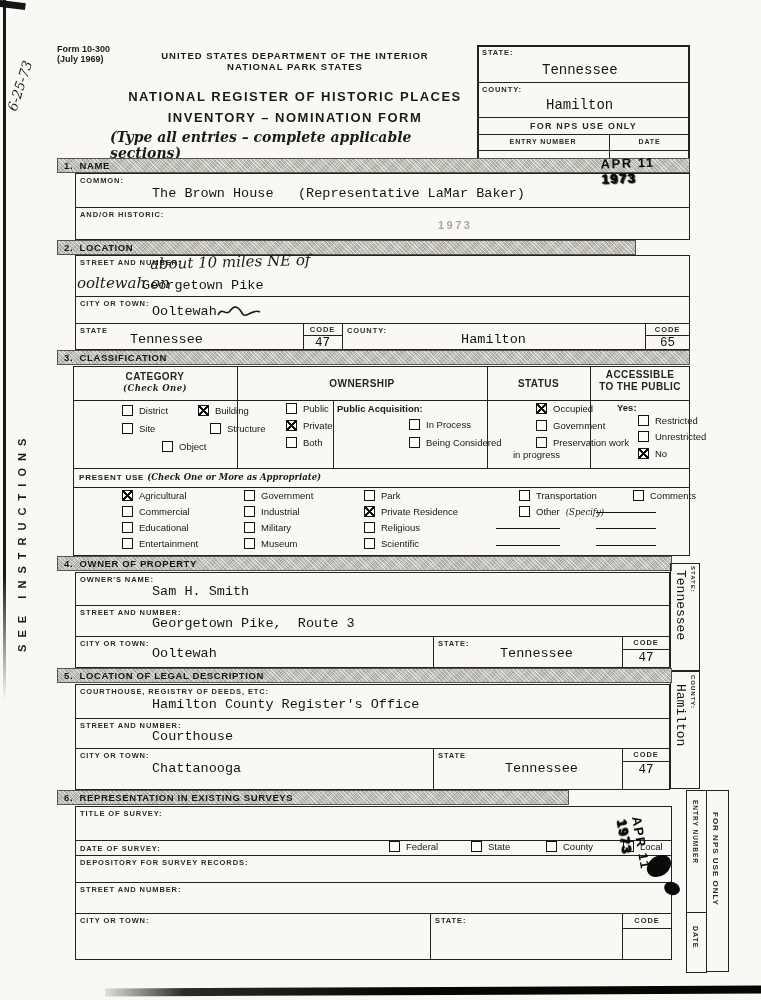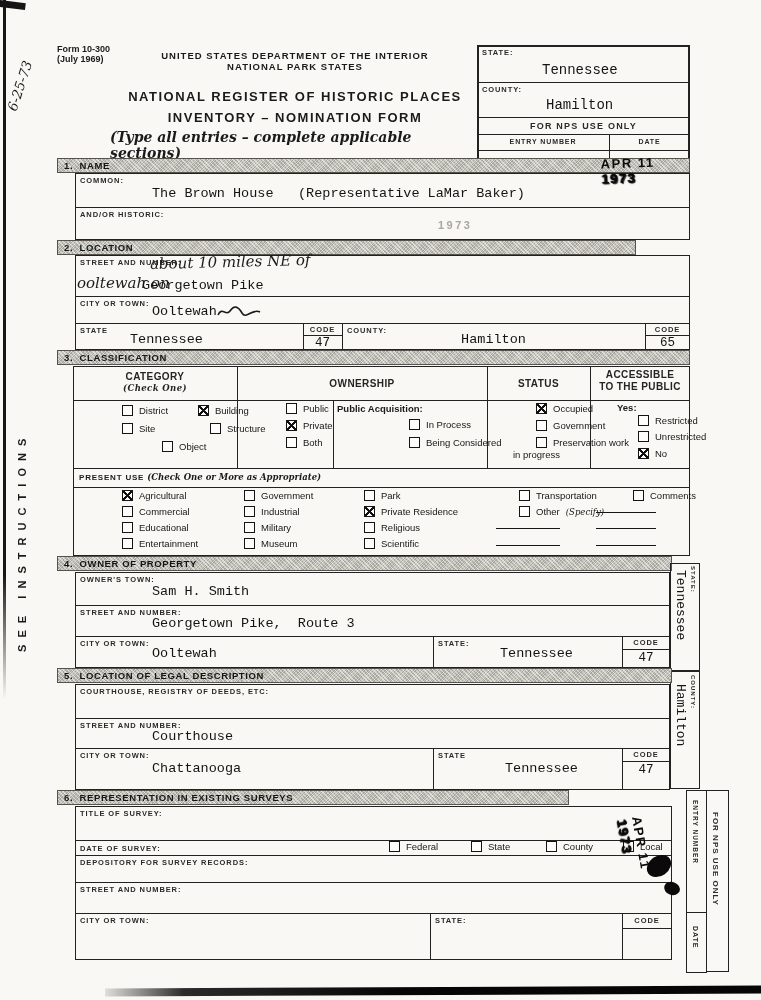--- a/index.html
+++ b/index.html
@@ -242,21 +242,21 @@
   <div class="blank" style="left:596px;top:512px;width:60px;"></div>
   <div class="blank" style="left:596px;top:528px;width:60px;"></div>
   <div class="blank" style="left:596px;top:545px;width:60px;"></div>
 
   <div class="bar" style="left:57px;top:556px;width:615px;">4.  OWNER OF PROPERTY</div>
   <div class="bx" style="left:75px;top:572px;width:595px;height:96px;"></div>
   <div class="hline" style="left:75px;top:605px;width:595px;"></div>
   <div class="hline" style="left:75px;top:636px;width:595px;"></div>
   <div class="vline" style="left:433px;top:636px;height:32px;"></div>
   <div class="vline" style="left:622px;top:636px;height:32px;"></div>
-  <div class="lbl" style="left:80px;top:575px;">OWNER'S TOWN:</div>
+  <div class="lbl" style="left:80px;top:575px;">OWNER'S NAME:</div>
   <div class="val" style="left:152px;top:584px;">Sam H. Smith</div>
   <div class="lbl" style="left:80px;top:608px;">STREET AND NUMBER:</div>
   <div class="val" style="left:152px;top:616px;">Georgetown Pike,  Route 3</div>
   <div class="lbl" style="left:80px;top:639px;">CITY OR TOWN:</div>
   <div class="val" style="left:152px;top:646px;">Ooltewah</div>
   <div class="lbl" style="left:438px;top:639px;">STATE:</div>
   <div class="val" style="left:500px;top:646px;">Tennessee</div>
   <div class="lblc" style="left:622px;top:638px;width:48px;">CODE</div>
   <div class="hline" style="left:622px;top:649px;width:48px;"></div>
   <div class="valc" style="left:622px;top:651px;width:48px;font-size:12.5px;">47</div>
@@ -268,20 +268,21 @@
   <span class="vt vlbl" style="left:690px;top:675px;">COUNTY:</span>
   <span class="vt vval" style="left:673px;top:684px;">Hamilton</span>
 
   <div class="bar" style="left:57px;top:668px;width:615px;">5.  LOCATION OF LEGAL DESCRIPTION</div>
   <div class="bx" style="left:75px;top:684px;width:595px;height:106px;"></div>
   <div class="hline" style="left:75px;top:718px;width:595px;"></div>
   <div class="hline" style="left:75px;top:748px;width:595px;"></div>
   <div class="vline" style="left:433px;top:748px;height:42px;"></div>
   <div class="vline" style="left:622px;top:748px;height:42px;"></div>
   <div class="lbl" style="left:80px;top:687px;">COURTHOUSE, REGISTRY OF DEEDS, ETC:</div>
+  <div class="val" style="left:152px;top:697px;">Hamilton County Register's Office</div>
   <div class="lbl" style="left:80px;top:721px;">STREET AND NUMBER:</div>
   <div class="val" style="left:152px;top:729px;">Courthouse</div>
   <div class="lbl" style="left:80px;top:751px;">CITY OR TOWN:</div>
   <div class="val" style="left:152px;top:761px;">Chattanooga</div>
   <div class="lbl" style="left:438px;top:751px;">STATE</div>
   <div class="val" style="left:505px;top:761px;">Tennessee</div>
   <div class="lblc" style="left:622px;top:750px;width:48px;">CODE</div>
   <div class="hline" style="left:622px;top:761px;width:48px;"></div>
   <div class="valc" style="left:622px;top:763px;width:48px;font-size:12.5px;">47</div>
 

